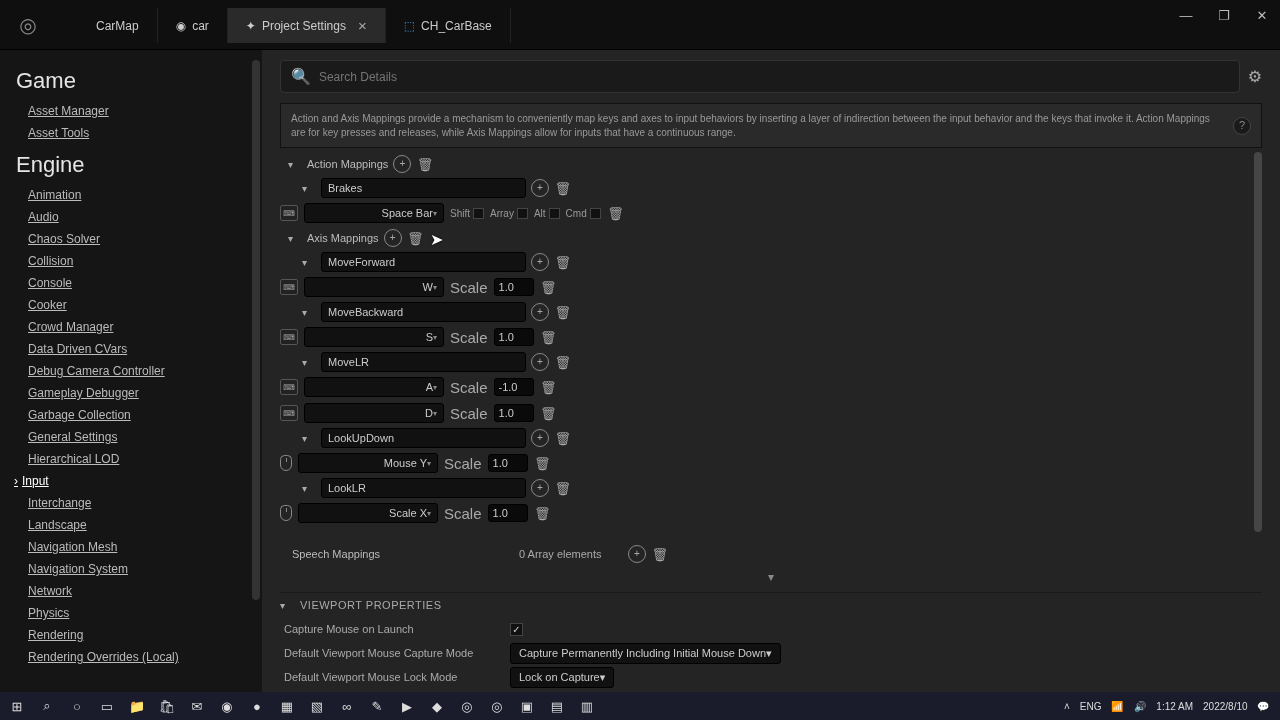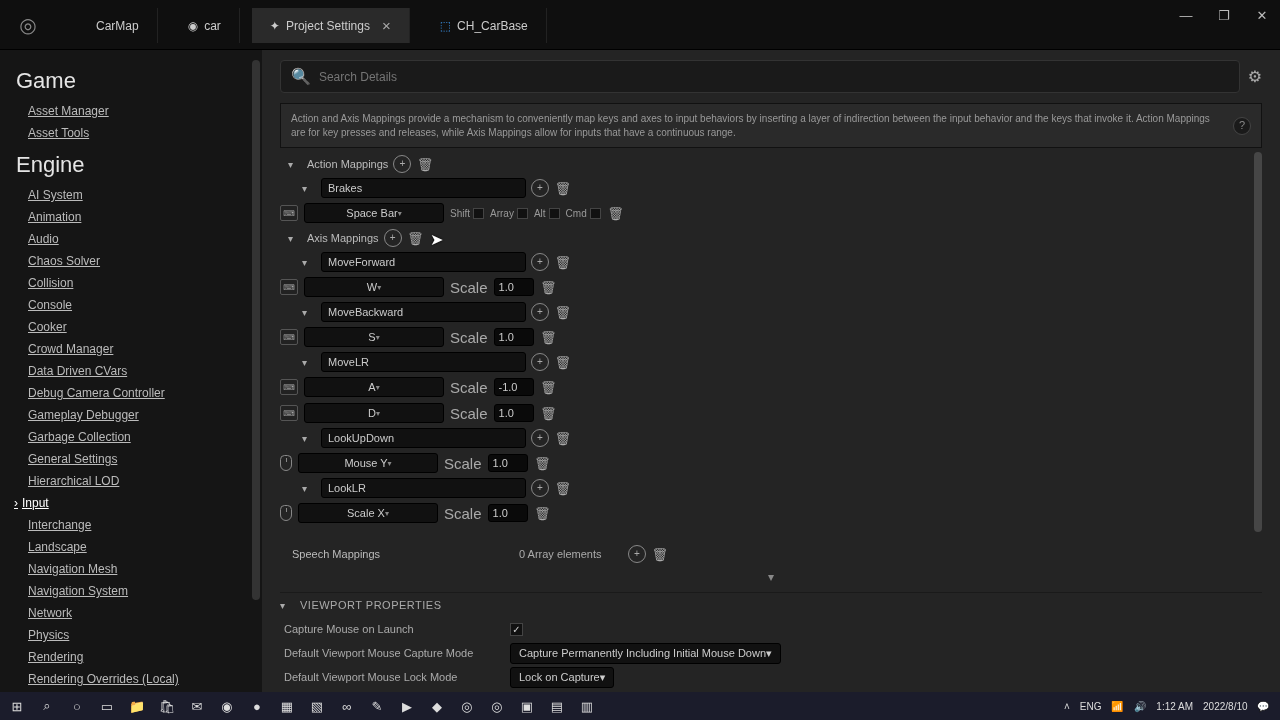--- a/index.html
+++ b/index.html
@@ -1,21 +1,21 @@
 <!DOCTYPE html>
 <html><head>
 <meta charset="utf-8">
 <style>
 * { margin: 0; padding: 0; box-sizing: border-box; font-family: "Segoe UI", Arial, sans-serif; }
 body { background: #1a1a1a; color: #ccc; overflow: hidden; width: 1280px; height: 720px; position: relative; }
 
 
 .titlebar { height: 50px; background: #0f0f0f; display: flex; align-items: center; position: relative; border-bottom: 1px solid #000; }
 .ue-logo { width: 40px; height: 40px; margin-left: 8px; display: flex; align-items: center; justify-content: center; font-size: 20px; color: #888; }
-.tabs { display: flex; height: 100%; margin-left: 30px; gap: 12px; }
+.tabs { display: flex; height: 100%; margin-left: 30px; }
 .tab { padding: 8px 18px; display: flex; align-items: center; gap: 6px; font-size: 12px; cursor: pointer; border-right: 1px solid #222; height: 72%; margin-top: 8px; }
 .tab.active { background: #2a2a2a; }
 .tab .close { color: #aaa; margin-left: 6px; font-size: 15px; }
 .win-controls { position: absolute; right: 4px; top: 4px; display: flex; gap: 10px; }
 .win-controls span { width: 28px; height: 22px; display: flex; align-items: center; justify-content: center; font-size: 13px; color: #bbb; cursor: pointer; }
 
 
 .main { display: flex; height: calc(100% - 50px - 28px); }
 .sidebar { width: 262px; background: #151515; padding: 10px 12px; overflow-y: hidden; position: relative; }
 .sidebar-scroll { position: absolute; right: 2px; top: 10px; width: 8px; height: 540px; background: #333; border-radius: 4px; }
@@ -45,21 +45,21 @@
 .expand-arrow { width: 14px; color: #aaa; cursor: pointer; font-size: 10px; }
 .section-label { color: #bbb; }
 .rowgap { gap: 5px; }
 
 .mapping-name-input { width: 205px; background: #111; border: 1px solid #000; color: #ccc; font-size: 11px; padding: 3px 6px; border-radius: 3px; }
 .icon-btn { width: 18px; height: 18px; display: flex; align-items: center; justify-content: center; color: #aaa; cursor: pointer; font-size: 13px; }
 .icon-btn.plus-circle { border: 1px solid #888; border-radius: 50%; font-size: 10px; line-height: 1; }
 
 .key-row { display: flex; align-items: center; gap: 6px; padding: 3px 0; }
 .kb-icon { width: 18px; height: 16px; background: #222; border: 1px solid #555; border-radius: 2px; display: flex; align-items: center; justify-content: center; font-size: 8px; color: #aaa; }
-.key-select { width: 140px; background: #111; border: 1px solid #000; color: #ccc; font-size: 11px; padding: 3px 6px; border-radius: 3px; display: flex; justify-content: center; align-items: center; cursor: pointer; }
+.key-select { width: 140px; background: #111; border: 1px solid #000; color: #ccc; font-size: 11px; padding: 3px 6px; border-radius: 3px; display: flex; justify-content: flex-end; align-items: center; cursor: pointer; }
 .key-select .chev { font-size: 8px; color: #888; }
 
 .mod { font-size: 10px; color: #999; display: flex; align-items: center; gap: 3px; }
 .mod-check { width: 11px; height: 11px; background: #111; border: 1px solid #444; }
 
 .scale-label { font-size: 15px; color: #aaa; }
 .scale-input { width: 40px; background: #0a0a0a; border: 1px solid #000; color: #ccc; font-size: 11px; padding: 2px 4px; border-radius: 3px; }
 .mouse-icon { width: 12px; height: 16px; border: 1px solid #888; border-radius: 6px 6px 8px 8px; position: relative; }
 .mouse-icon::before { content: ""; position: absolute; top: 2px; left: 50%; width: 1px; height: 4px; background: #888; }
 
@@ -108,21 +108,20 @@
 </div>
 
 <div class="main">
 
   <div class="sidebar">
     <div class="cat-header">Game</div>
     <div class="nav-item">Asset Manager</div>
     <div class="nav-item">Asset Tools</div>
 
     <div class="cat-header">Engine</div>
-    <div class="nav-item">AI System</div>
     <div class="nav-item">Animation</div>
     <div class="nav-item">Audio</div>
     <div class="nav-item">Chaos Solver</div>
     <div class="nav-item">Collision</div>
     <div class="nav-item">Console</div>
     <div class="nav-item">Cooker</div>
     <div class="nav-item">Crowd Manager</div>
     <div class="nav-item">Data Driven CVars</div>
     <div class="nav-item">Debug Camera Controller</div>
     <div class="nav-item">Gameplay Debugger</div>

